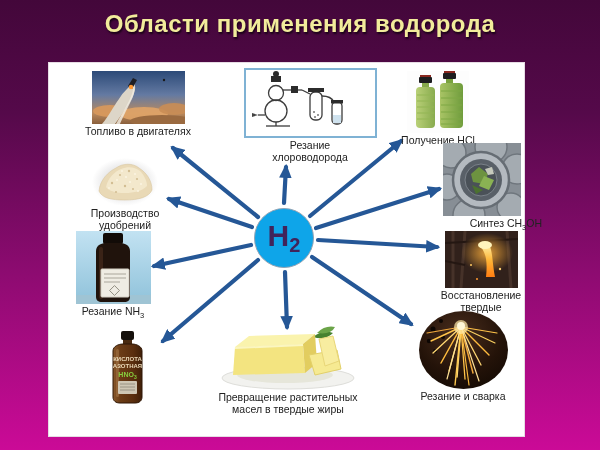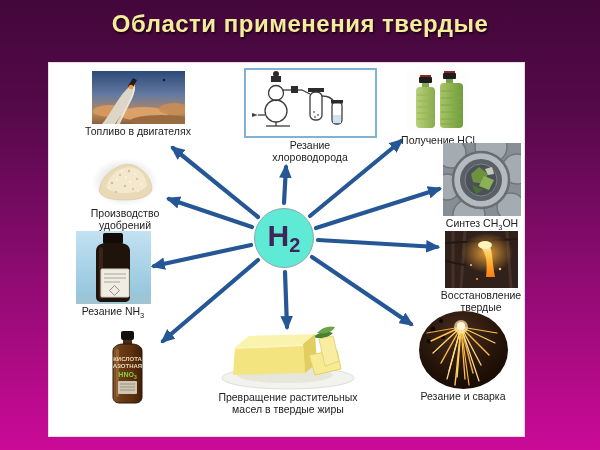--- a/index.html
+++ b/index.html
@@ -20,32 +20,32 @@
   .arrows{position:absolute;left:0;top:0;z-index:1;}
   .item{position:absolute;z-index:2;text-align:center;}
   .item svg{display:block;margin:0 auto;}
   .label{
     margin-top:2px;font-size:10.5px;line-height:1.12;color:#222;
     font-family:"Liberation Sans",sans-serif;
   }
   .label sub{font-size:7.5px;}
   .h2-circle{
     position:absolute;left:205px;top:145px;width:60px;height:60px;z-index:3;
-    border-radius:50%;background:#5eead4;border:1.5px solid #92a3b4;
+    border-radius:50%;background:#0ea5e9;border:1.5px solid #92a3b4;
     display:flex;align-items:center;justify-content:center;box-sizing:border-box;
   }
   .h2-text{
     font-size:30px;font-weight:bold;color:#41245a;line-height:1;
   }
   .h2-text .h2sub{font-size:20px;vertical-align:-6px;}
 </style>
 </head>
 <body>
 
-<div class="slide-title">Области применения твердые</div>
+<div class="slide-title">Области применения водорода</div>
 
 <div class="panel">
 
   <svg class="arrows" width="477" height="375" viewBox="0 0 477 375">
     <defs>
       <marker id="ah" markerWidth="3.4" markerHeight="3" refX="2.6" refY="1.5" orient="auto" markerUnits="strokeWidth">
         <path d="M0,0 L3.4,1.5 L0,3 Z" fill="#255796"></path>
       </marker>
     </defs>
     <g stroke="#255796" stroke-width="4.2" stroke-linecap="round">
@@ -155,21 +155,21 @@
           <line x1="34" y1="27" x2="55" y2="27"></line>
           <line x1="34" y1="34" x2="55" y2="34"></line>
           <line x1="34" y1="41" x2="55" y2="41"></line>
           <line x1="34" y1="48" x2="55" y2="48"></line>
           <line x1="34" y1="53" x2="55" y2="53"></line>
         </g>
     </svg>
     <div class="label">Получение HCl</div>
   </div>
 
-  <div class="item" style="left:373px;top:80px;width:120px;">
+  <div class="item" style="left:373px;top:80px;width:120px;text-align:right;">
     <svg width="78" height="73" viewBox="0 0 78 73">
       <rect width="78" height="73" fill="#878e95"></rect>
       <g fill="#a4abb1" stroke="#6f767d" stroke-width="1.5">
         <circle cx="8" cy="10" r="15"></circle>
           <circle cx="48" cy="4" r="16"></circle>
           <circle cx="74" cy="26" r="15"></circle>
         <circle cx="4" cy="44" r="13"></circle>
           <circle cx="26" cy="72" r="16"></circle>
           <circle cx="68" cy="64" r="14"></circle>
       </g>

